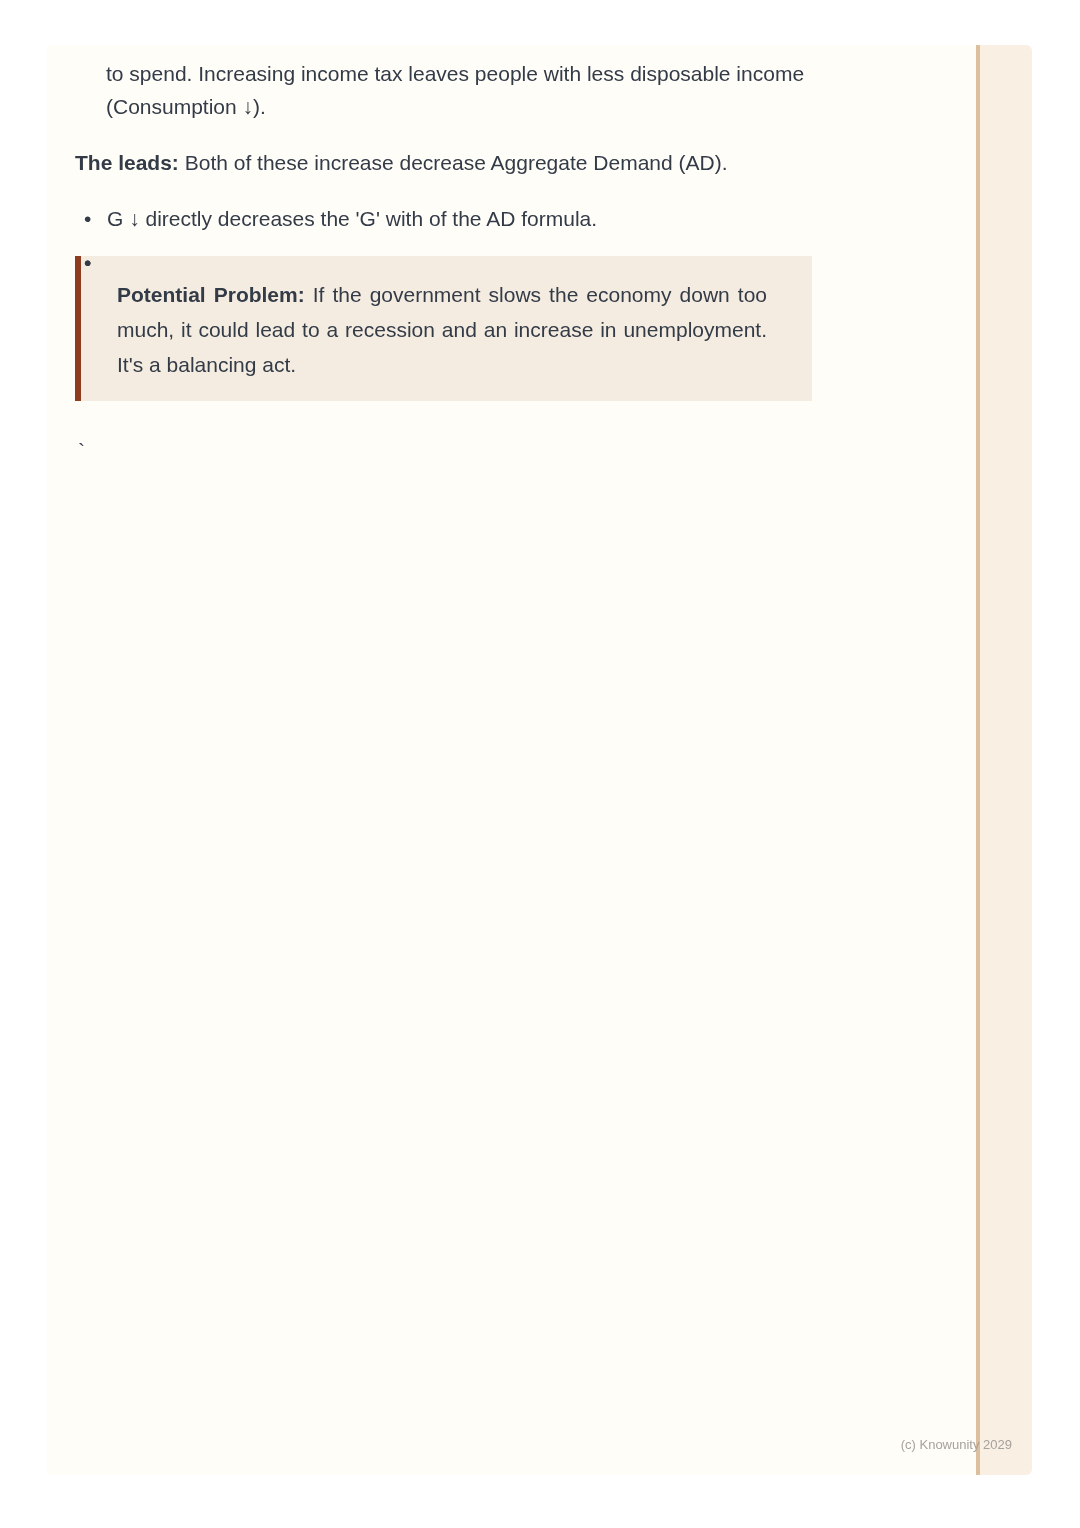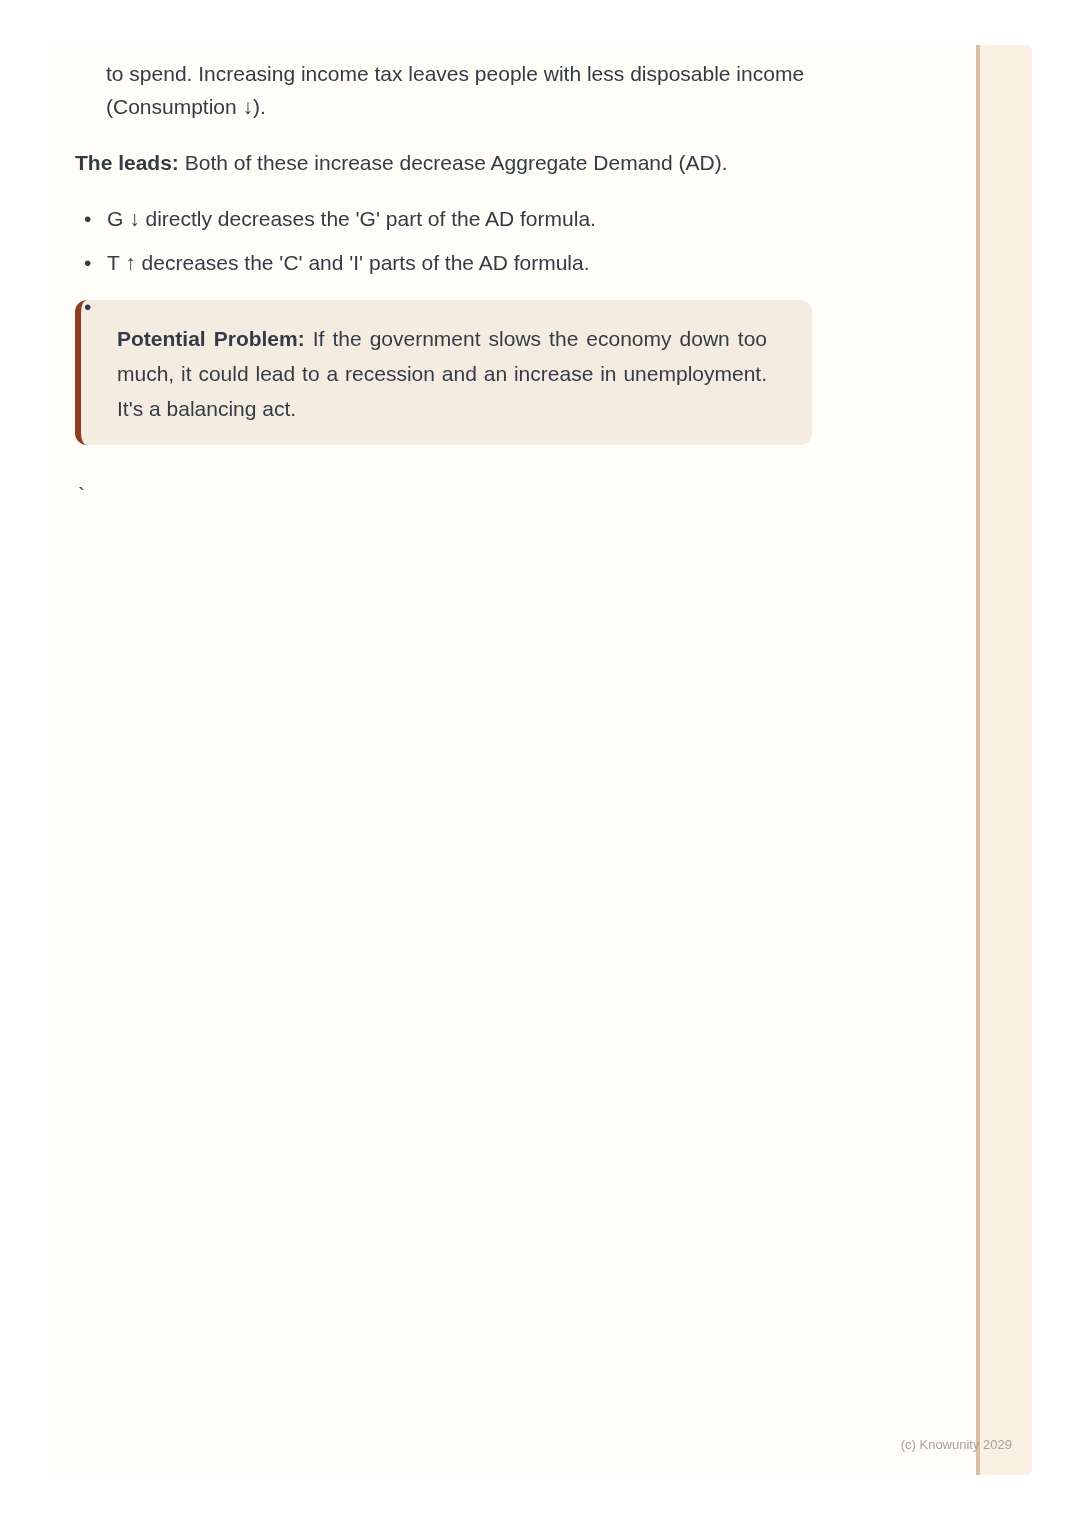--- a/index.html
+++ b/index.html
@@ -70,21 +70,21 @@
   ul.bullet-list li .marker{
     position:absolute;
     left:9px; top:0;
   }
   .callout{
     margin-top:21px;
     width:737px;
     min-height:145px;
     background:var(--callout-bg);
     border-left:6px solid var(--callout-border);
-    border-radius:12px;
+    border-radius:0;
     padding:21px 45px 19px 36px;
     line-height:35px;
     text-align:justify;
   }
   .stray{
     margin-top:33px;
     padding-left:3px;
     font-size:21px;
   }
   .copyright{
@@ -107,22 +107,22 @@
   <div class="margin-strip"></div>
   <div class="margin-line"></div>
 
   <div class="content">
 
     <p class="intro-para">to spend. Increasing income tax leaves people with less disposable income (Consumption ↓).</p>
 
     <p class="effect-para"><strong>The leads:</strong><span> Both of these increase decrease Aggregate Demand (AD).</span></p>
 
     <ul class="bullet-list">
-      <li><span class="marker">•</span><span>G ↓ directly decreases the 'G' part of the AD formula.</span></li>
-      <li><span class="marker">•</span><span>T ↑ decreases the 'C' and 'I' parts of the AD formula.</span></li>
+      <li><span class="marker">•</span><span>G ↓ directly decreases the 'G' with of the AD formula.</span></li>
+      <li><span class="marker">•</span></li>
       <li><span class="marker">•</span></li>
     </ul>
 
     <div class="callout"><strong>Potential Problem:</strong><span> If the government slows the economy down too much, it could lead to a recession and an increase in unemployment. It's a balancing act.</span></div>
 
     <div class="stray">`</div>
 
   </div>
 
   <div class="copyright">(c) Knowunity 2029</div>

